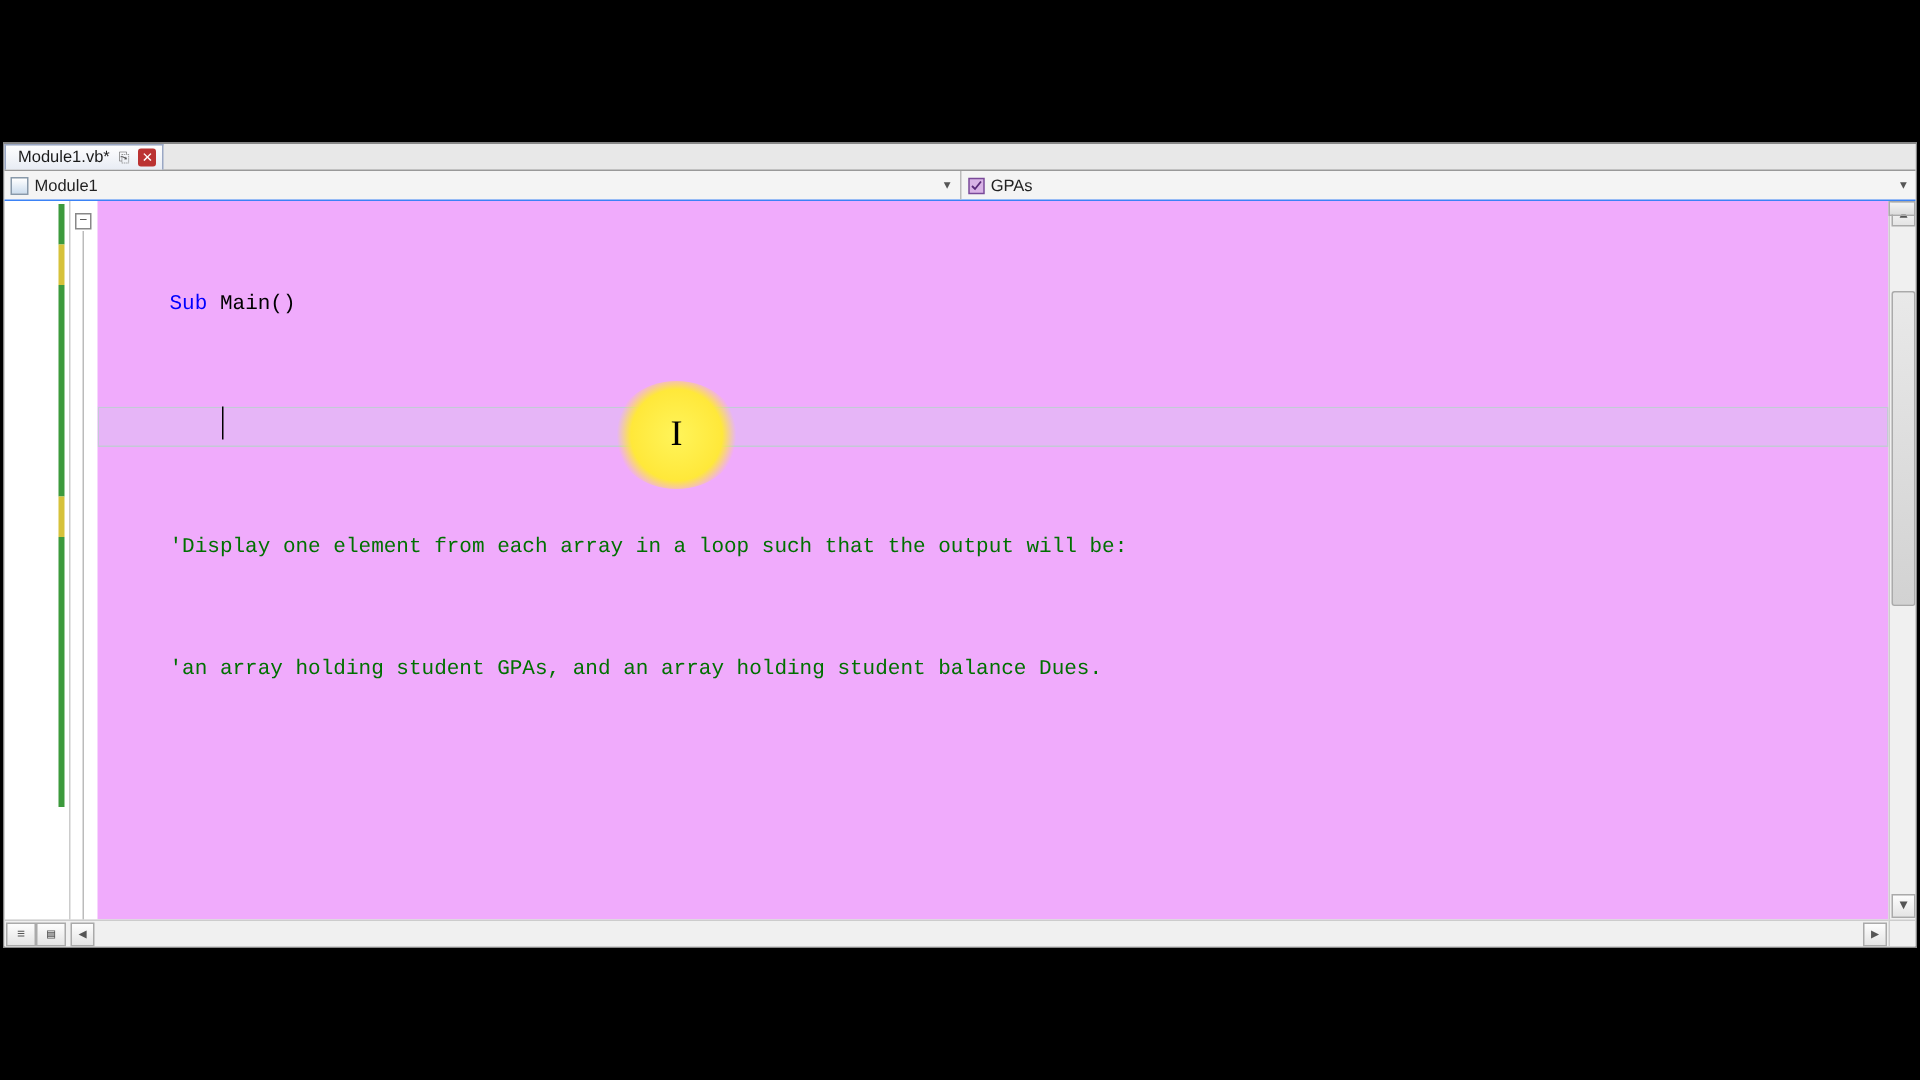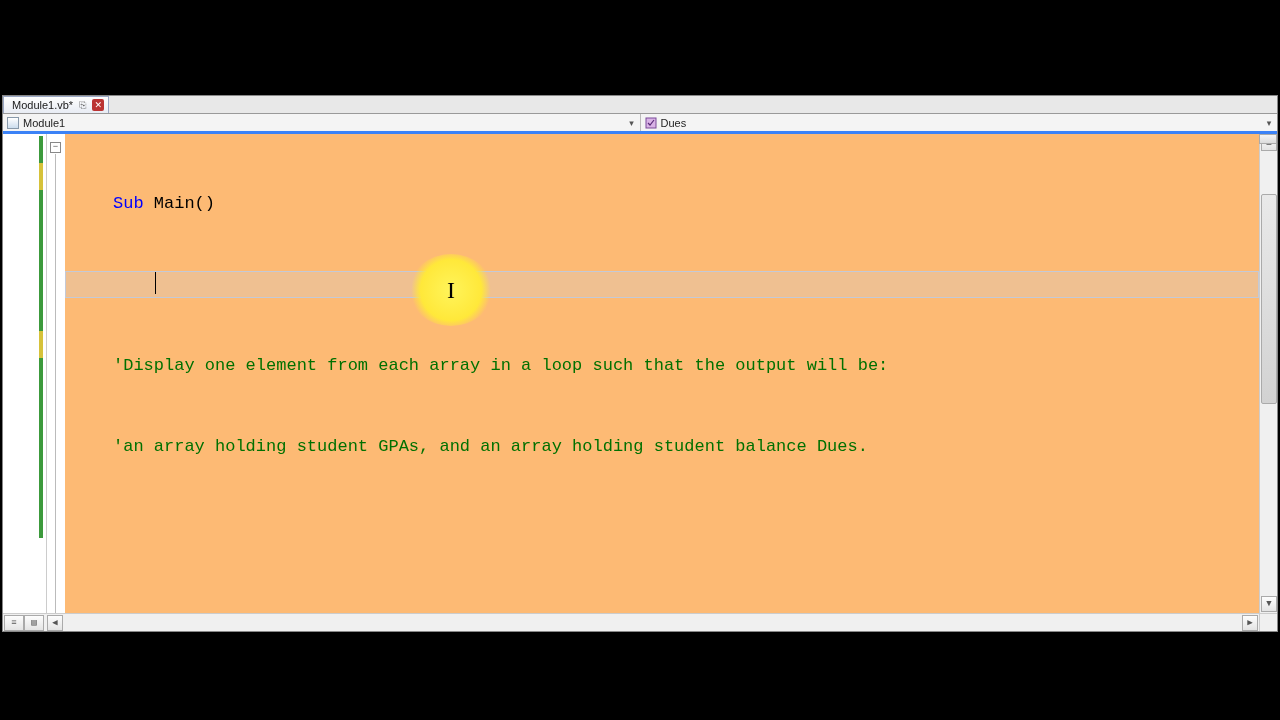--- a/index.html
+++ b/index.html
@@ -50,21 +50,21 @@
     font-size:9px;
     line-height:12px;
     text-align:center;
     border-radius:2px;
   }
   
   .nav-row {
     height: 20px;
     background: #f4f4f4;
     display: flex;
-    border-bottom: 3px solid #3b82f6;
+    border-bottom: 1px solid #3b82f6;
     font-family: "Segoe UI", Tahoma, sans-serif;
     font-size: 11px;
   }
   .nav-cell {
     flex: 1;
     border-right: 1px solid #bbb;
     display:flex;
     align-items:center;
     padding: 0 4px;
     gap:4px;
@@ -122,22 +122,22 @@
   }
   .fold-line {
     position:absolute;
     left:8px; width:1px; background:#bbb;
   }
   .code-area {
     position:absolute;
     left:62px;
     right:18px;
     top:0;bottom:18px;
-    background:#fdba74;
-    font-size: 17px;
+    background:#f0abfc;
+    font-size: 14px;
     line-height: 27px;
     white-space: pre;
     color:#000;
     padding-top: 2px;
   }
   .code-line { height:27px; padding-left: 48px; }
   .code-line.current {
     background: rgba(200,210,230,.25);
     box-shadow: inset 0 0 0 1px #c4c9d6;
   }
@@ -233,21 +233,21 @@
       <span>Module1</span>
       <span class="nav-dd">▾</span>
     </div>
     <div class="nav-cell">
       <span class="nav-icon method">
         <svg width="12" height="12" viewBox="0 0 12 12">
             <rect x="1" y="1" width="10" height="10" fill="#d9b3e6" stroke="#7a4a99"></rect>
             <path d="M3 6 L5 8 L9 3" stroke="#5a2a79" fill="none" stroke-width="1.2"></path>
           </svg>
       </span>
-      <span>Dues</span>
+      <span>GPAs</span>
       <span class="nav-dd">▾</span>
     </div>
   </div>
 
   <div class="editor-wrap">
     <div class="split-grip"></div>
 
     <div class="gutter">
       <div class="change-bar cb-saved" style="top:2px;height:27px;"></div>
       <div class="change-bar cb-unsaved" style="top:29px;height:27px;"></div>

